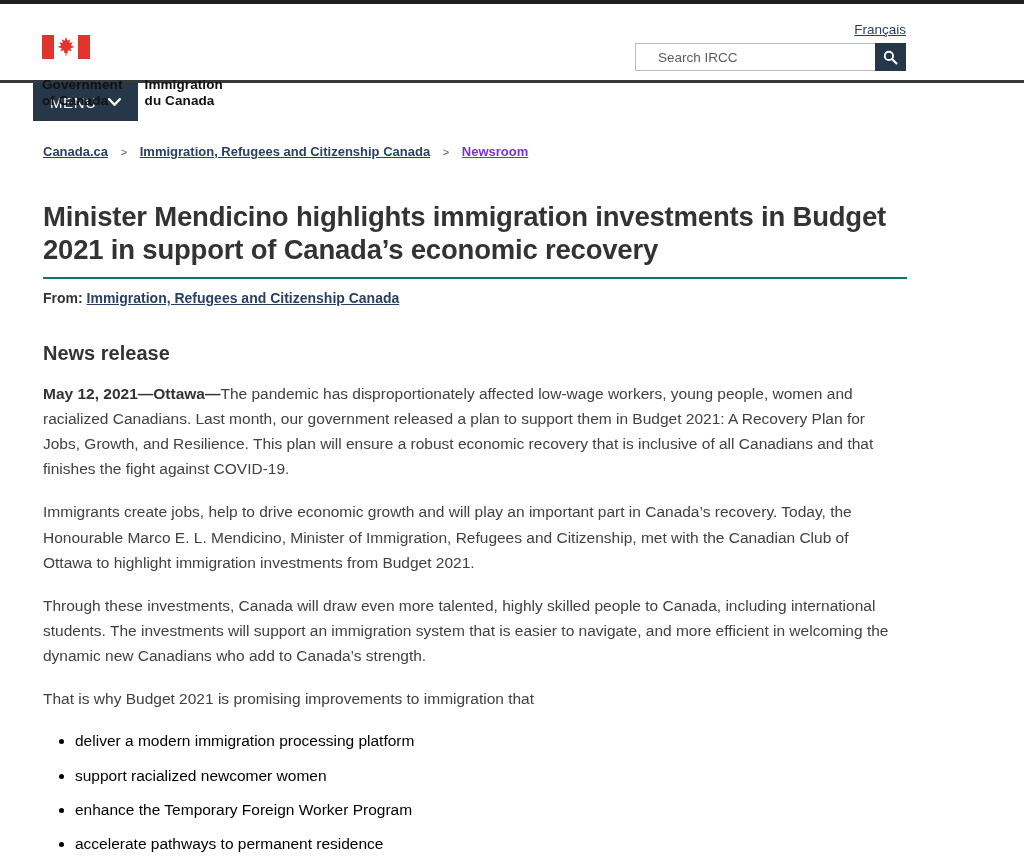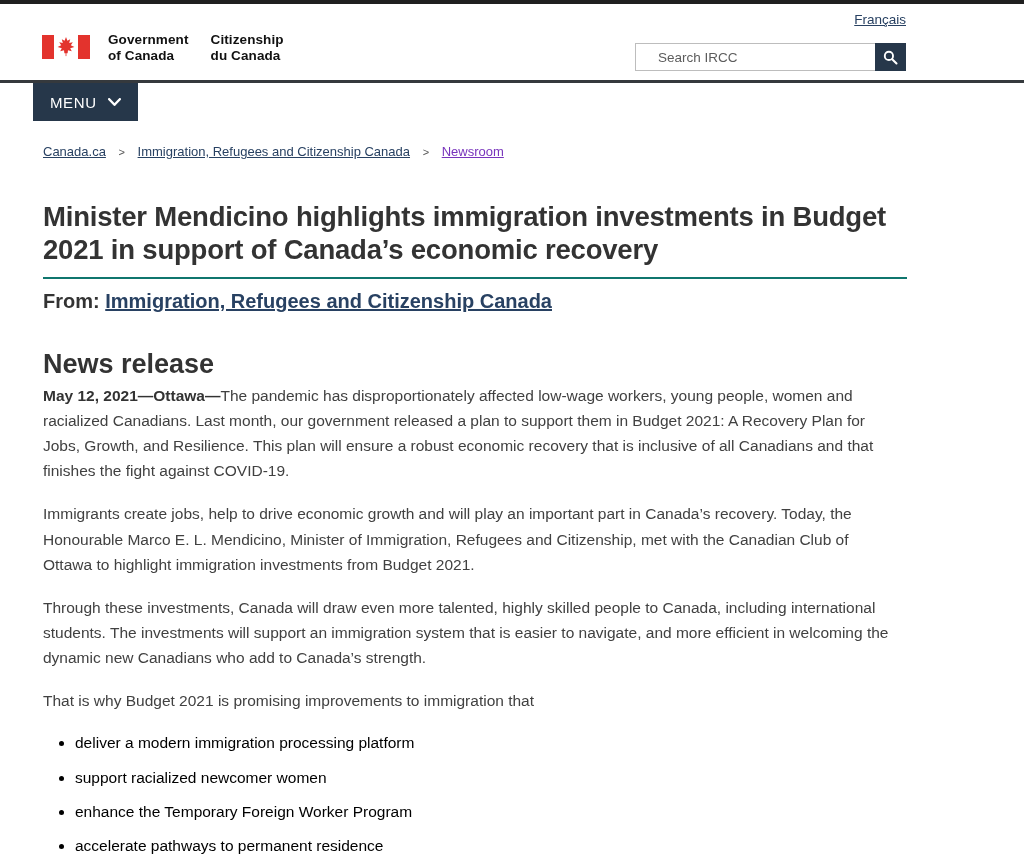--- a/index.html
+++ b/index.html
@@ -6,25 +6,25 @@
   html, body { margin: 0; padding: 0; }
   body {
     width: 1024px; height: 856px; background: #ffffff;
     font-family: "Liberation Sans", "DejaVu Sans", sans-serif;
     color: #414141; overflow: hidden;
   }
   .top-edge { height: 4px; background: #1f1f1f; width: 100%; }
 
   
   .site-header { position: relative; height: 79px; border-bottom: 3px solid #35393d; background: #fff; }
-  .fip { position: absolute; left: 42px; top: 28px; display: flex; align-items: flex-start; gap: 18px; text-decoration: none; }
+  .fip { position: absolute; left: 42px; top: 28px; display: flex; align-items: flex-start; gap: 18px; text-decoration: none; flex-direction: column; }
   .fip-flag { display: block; margin-top: 3px; }
   .wordmark { display: flex; gap: 22px; }
   .wordmark .col { font-size: 13.5px; line-height: 16px; font-weight: bold; color: #111; letter-spacing: 0.1px; }
-  .lang-link { position: absolute; top: 8px; right: 118px; font-size: 13.5px; color: #284162; text-decoration: underline; cursor: pointer; }
+  .lang-link { position: absolute; top: 18px; right: 118px; font-size: 13.5px; color: #284162; text-decoration: underline; cursor: pointer; }
   .search-wrap { position: absolute; top: 39px; right: 118px; display: flex; }
   .search-input {
     width: 240px; height: 28px; border: 1px solid #bdbdbd; border-right: none;
     padding: 0 22px; font-size: 13.5px; color: #0f766e;
     font-family: "Liberation Sans", "DejaVu Sans", sans-serif; outline: none;
   }
   .search-input::placeholder { color: #5c5c5c; opacity: 1; }
   .search-btn {
     width: 31px; height: 28px; background: #26374A; border: 1px solid #26374A;
     display: flex; align-items: center; justify-content: center; cursor: pointer; padding: 0;
@@ -34,34 +34,34 @@
   .menu-bar { background: #fff; padding-left: 33px; height: 40px; }
   .menu-btn {
     background: #26374A; color: #fff; border: none; cursor: pointer;
     height: 38px; padding: 0 17px; font-size: 15px; letter-spacing: 0.6px;
     font-family: "Liberation Sans", "DejaVu Sans", sans-serif;
     display: inline-flex; align-items: center; gap: 11px;
   }
 
   
   .breadcrumb { margin: 21px 0 0 43px; font-size: 13px; color: #333; }
-  .breadcrumb a { color: #284162; text-decoration: underline; cursor: pointer; }
+  .breadcrumb a { color: #284162; text-decoration: underline; cursor: pointer; font-weight: bold; }
   .breadcrumb a.visited { color: #7834BC; }
   .crumb-sep { color: #555; margin: 0 9px; font-size: 11px; }
 
   
   .content { margin-left: 43px; width: 864px; }
   h1.page-title {
     font-size: 27.5px; line-height: 1.2; font-weight: bold; color: #333;
     margin: 41px 0 11px 0; padding-bottom: 11px; border-bottom: 2px solid #0f766e;
     letter-spacing: -0.2px;
   }
-  .from-line { font-size: 20px; font-weight: bold; color: #333; margin-bottom: 20px; }
+  .from-line { font-size: 14px; font-weight: bold; color: #333; margin-bottom: 20px; }
   .from-line a { color: #284162; text-decoration: underline; cursor: pointer; }
-  h2.section-heading { font-size: 27px; font-weight: bold; color: #333; margin: 36px 0 3px 0; }
+  h2.section-heading { font-size: 20px; font-weight: bold; color: #333; margin: 36px 0 16px 0; }
   .content p { font-size: 15.5px; line-height: 1.62; margin: 0 17px 18px 0; color: #414141; }
   .content p strong { color: #333; }
   ul.budget-list { margin: 2px 0 0 0; padding-left: 32px; }
   ul.budget-list li { font-size: 15.5px; line-height: 1.6; margin-bottom: 9.5px; color: #000000; }
 </style>
 </head>
 <body>
 
 <div class="top-edge"></div>
 
@@ -75,21 +75,21 @@
         <polygon points="0,-48 7,-29 21,-36 16,-18 34,-21 24,-6 42,2 21,9 29,24 10,19 8,34 -8,34 -10,19 -29,24 -21,9 -42,2 -24,-6 -34,-21 -16,-18 -21,-36 -7,-29"></polygon>
         <rect x="-2" y="26" width="4" height="22"></rect>
       </g>
     </svg>
     <span class="wordmark">
       <span class="col">
         <span>Government</span><br>
         <span>of Canada</span>
       </span>
       <span class="col">
-        <span>Citizenship</span><br>
+        <span>Immigration</span><br>
         <span>du Canada</span>
       </span>
     </span>
   </a>
 
   <a class="lang-link">Français</a>
 
   <div class="search-wrap">
     <input class="search-input" type="text" placeholder="Search IRCC" style="">
     <button class="search-btn">

